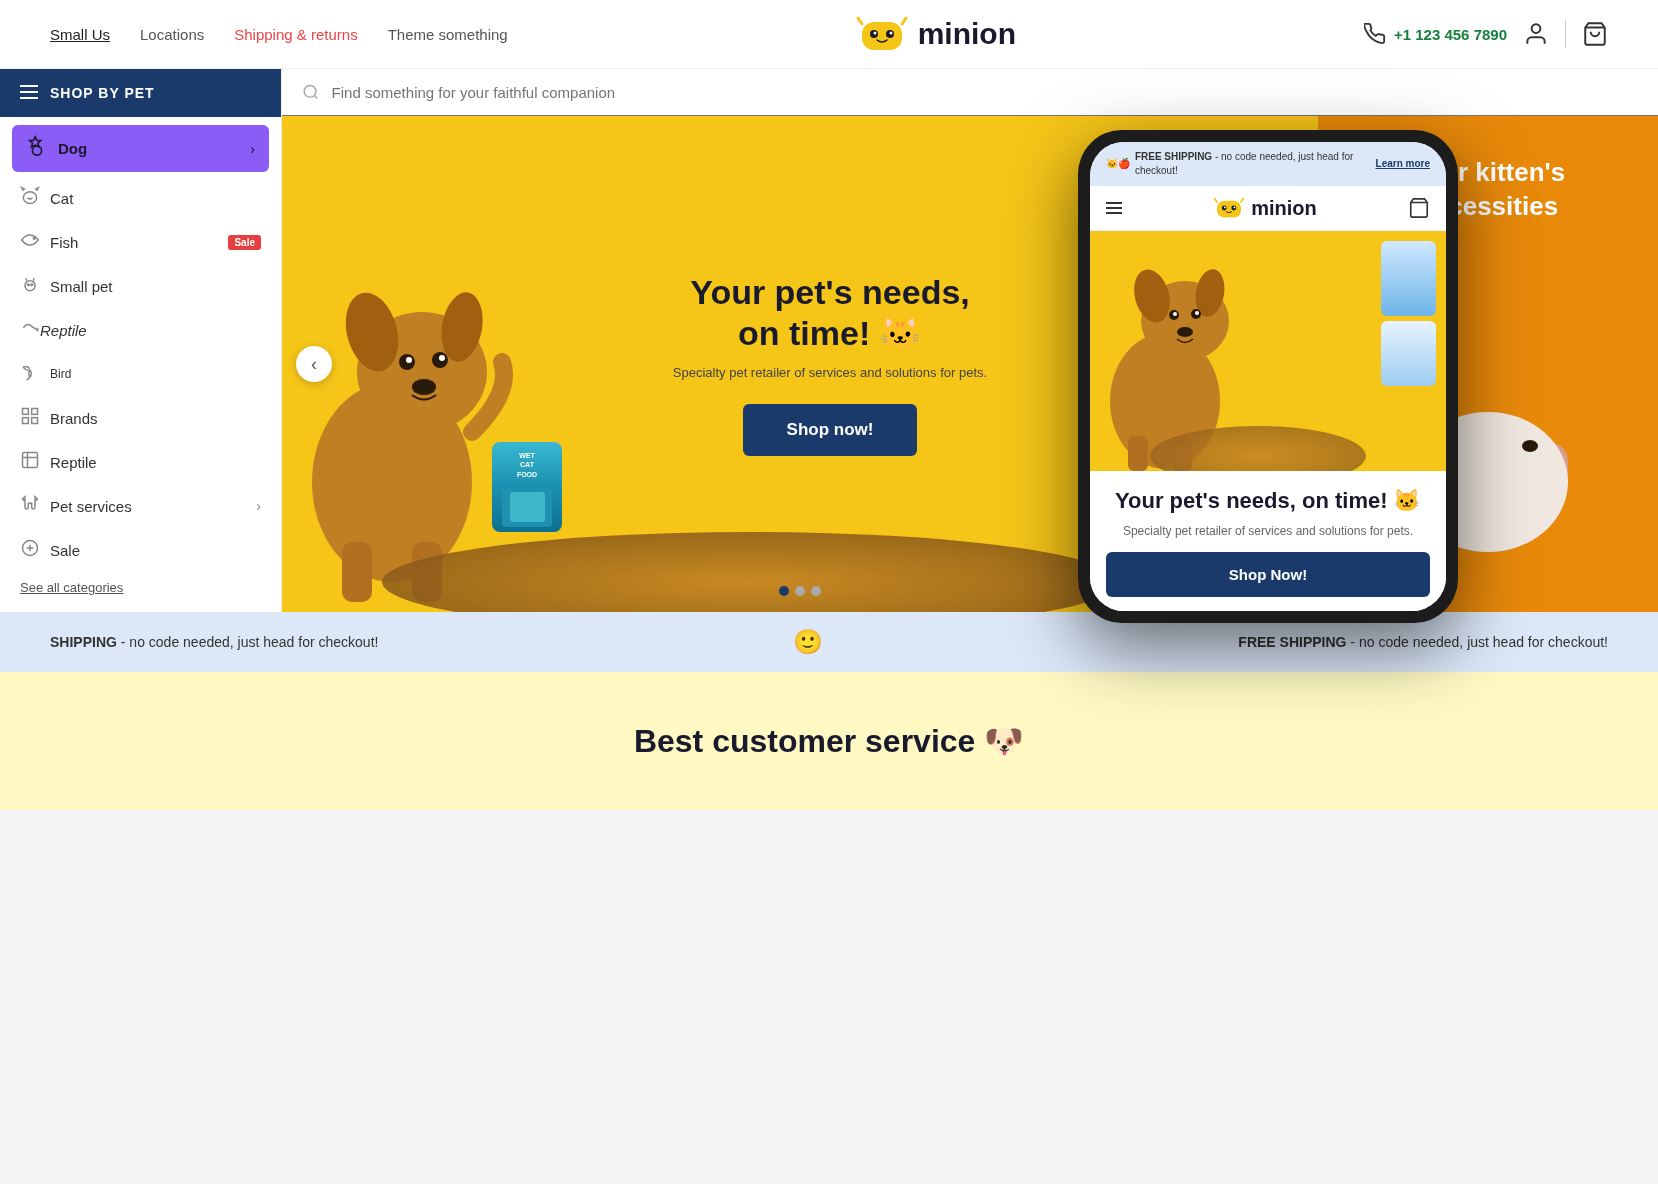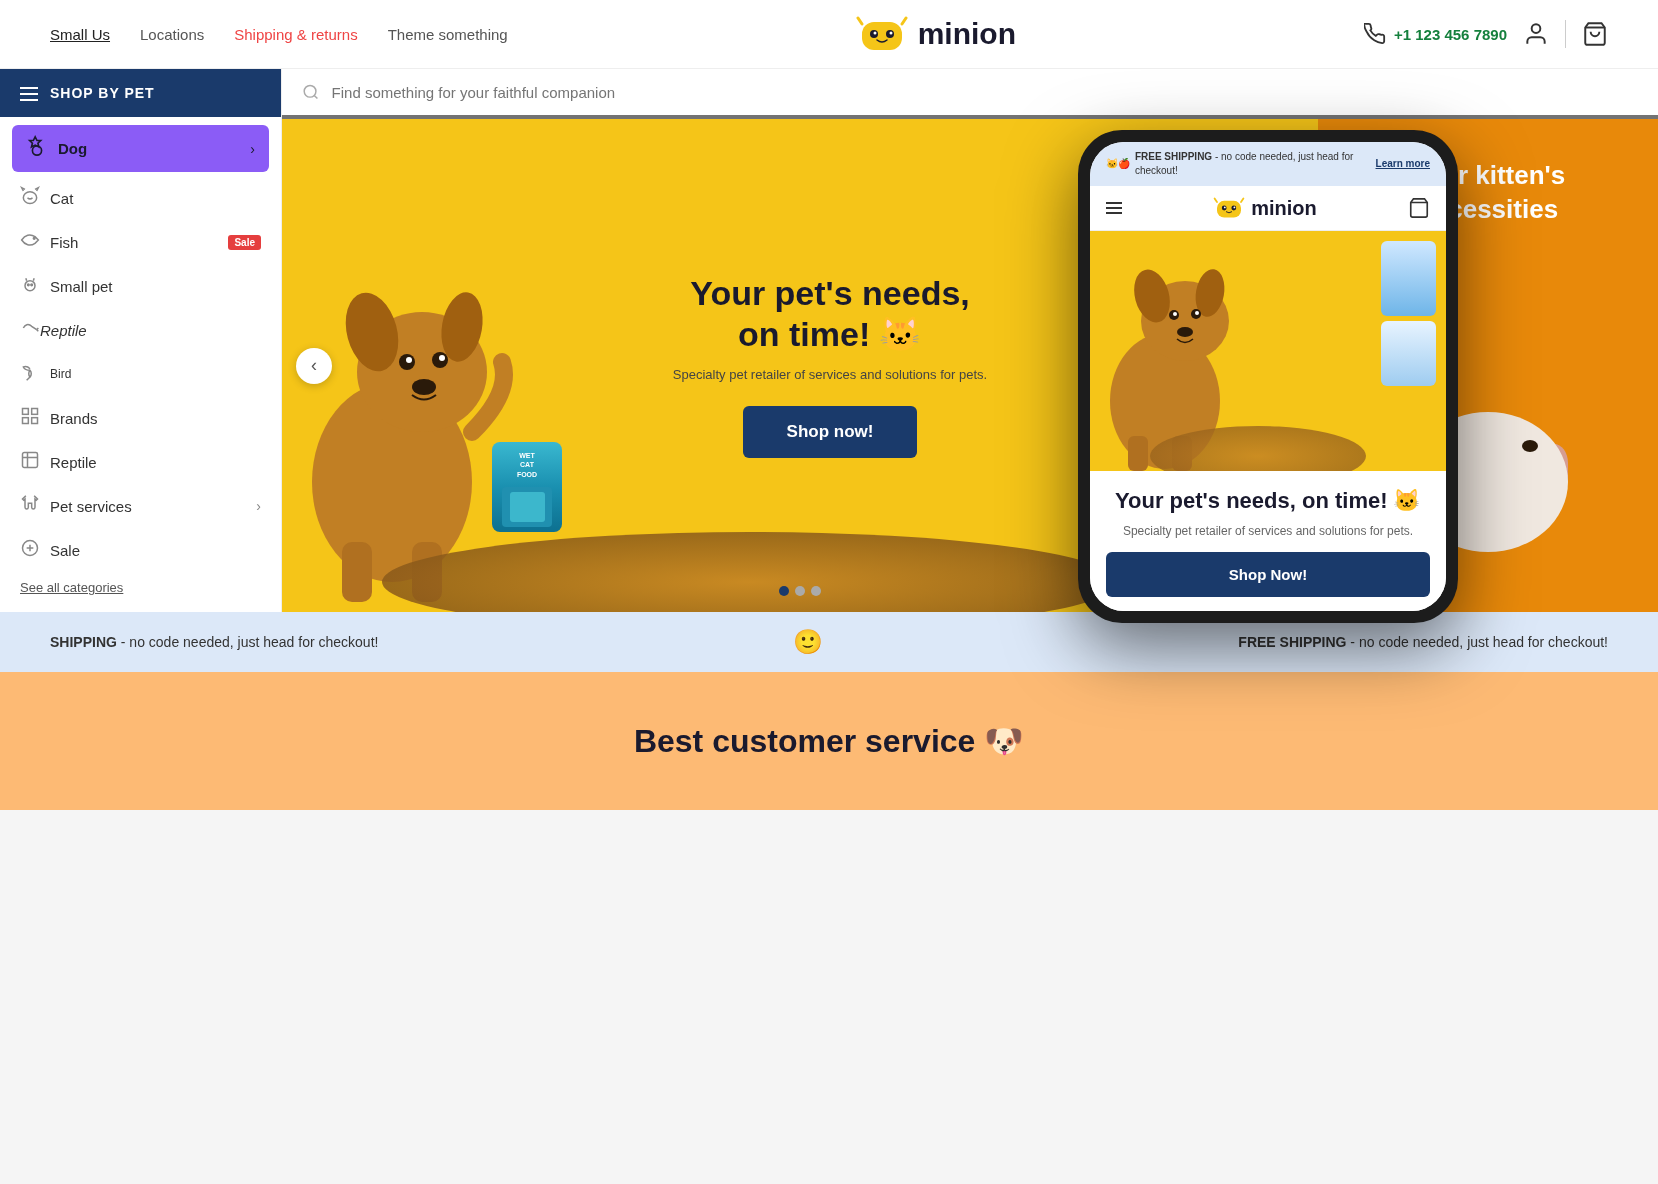--- a/index.html
+++ b/index.html
@@ -49,21 +49,21 @@
         <path d="M6 2L3 6v14a2 2 0 002 2h14a2 2 0 002-2V6l-3-4z"></path>
         <line x1="3" y1="6" x2="21" y2="6"></line>
         <path d="M16 10a4 4 0 01-8 0"></path>
       </svg>
     </div>
   </nav>
 
   <div style="display:flex; background:#fff;">
 
     <aside style="width:282px; flex-shrink:0; background:#fff; border-right:1px solid #eee;">
-      <div style="background:#1a3a6b; color:#fff; padding:16px 20px; display:flex; align-items:flex-end; gap:12px;">
+      <div style="background:#1a3a6b; color:#fff; padding:16px 20px; display:flex; align-items:flex-start; gap:12px;">
         <div style="display:flex; flex-direction:column; gap:4px; cursor:pointer;">
           <span style="width:18px; height:2px; background:#fff; display:block;"></span>
           <span style="width:18px; height:2px; background:#fff; display:block;"></span>
           <span style="width:18px; height:2px; background:#fff; display:block;"></span>
         </div>
         <span style="font-size:14px; font-weight:800; letter-spacing:1px;">SHOP BY PET</span>
       </div>
 
       <div style="display:flex; align-items:center; gap:10px; padding:10px 14px; background:#8b5cf6; border-radius:6px; margin:8px 12px 4px; cursor:pointer;">
         <span style="font-size:17px;">
@@ -173,21 +173,21 @@
         <span style="font-size:15px; color:#333;">Sale</span>
       </div>
 
       <div style="padding:6px 20px 16px;">
         <a style="font-size:13px; color:#555; text-decoration:underline; cursor:pointer;">See all categories</a>
       </div>
     </aside>
 
     <div style="flex:1; display:flex; flex-direction:column;">
 
-      <div style="padding:14px 20px; border-bottom:4px solid #737373; display:flex; align-items:center; gap:12px; background:#fff;">
+      <div style="padding:14px 20px; border-bottom:1px solid #737373; display:flex; align-items:center; gap:12px; background:#fff;">
         <svg width="18" height="18" viewBox="0 0 24 24" fill="none" stroke="#aaa" stroke-width="2">
           <circle cx="11" cy="11" r="8"></circle>
           <line x1="21" y1="21" x2="16.65" y2="16.65"></line>
         </svg>
         <input style="border: none; outline: none; font-size: 15px; color: rgb(170, 170, 170); width: 100%; background: transparent;" type="text" placeholder="Find something for your faithful companion">
       </div>
 
       <div style="display:flex; flex:1;">
 
         <div style="flex:1; background:#f5c518; position:relative; overflow:hidden; min-height:430px; display:flex; align-items:center; justify-content:center;">
@@ -286,21 +286,21 @@
   <div style="background:#dce8f8; padding:16px 50px; display:flex; align-items:center; justify-content:space-between;">
     <div style="font-size:14px; color:#333;">
       <strong>SHIPPING</strong><span> - no code needed, just head for checkout!</span>
     </div>
     <span style="font-size:24px;">🙂</span>
     <div style="font-size:14px; color:#333;">
       <strong>FREE SHIPPING</strong><span> - no code needed, just head for checkout!</span>
     </div>
   </div>
 
-  <div style="padding:50px 30px; text-align:center; background:#fdba74;">
+  <div style="padding:50px 30px; text-align:center; background:#fef9c3;">
     <h2 style="font-size:32px; font-weight:900; color:#1a1a2e;">Best customer service 🐶</h2>
   </div>
 
   <div style="position:absolute; right:200px; top:130px; width:380px; z-index:10;">
     <div style="background:#1c1c1c; border-radius:44px; padding:12px; box-shadow:0 24px 70px rgba(0,0,0,0.55);">
       <div style="background:#fff; border-radius:34px; overflow:hidden;">
 
         <div style="background:#dce8f8; padding:8px 16px; font-size:10px; color:#333; display:flex; align-items:center; gap:4px; line-height:1.4;">
           <span>🐱🍎</span>
           <span style="flex:1;">

